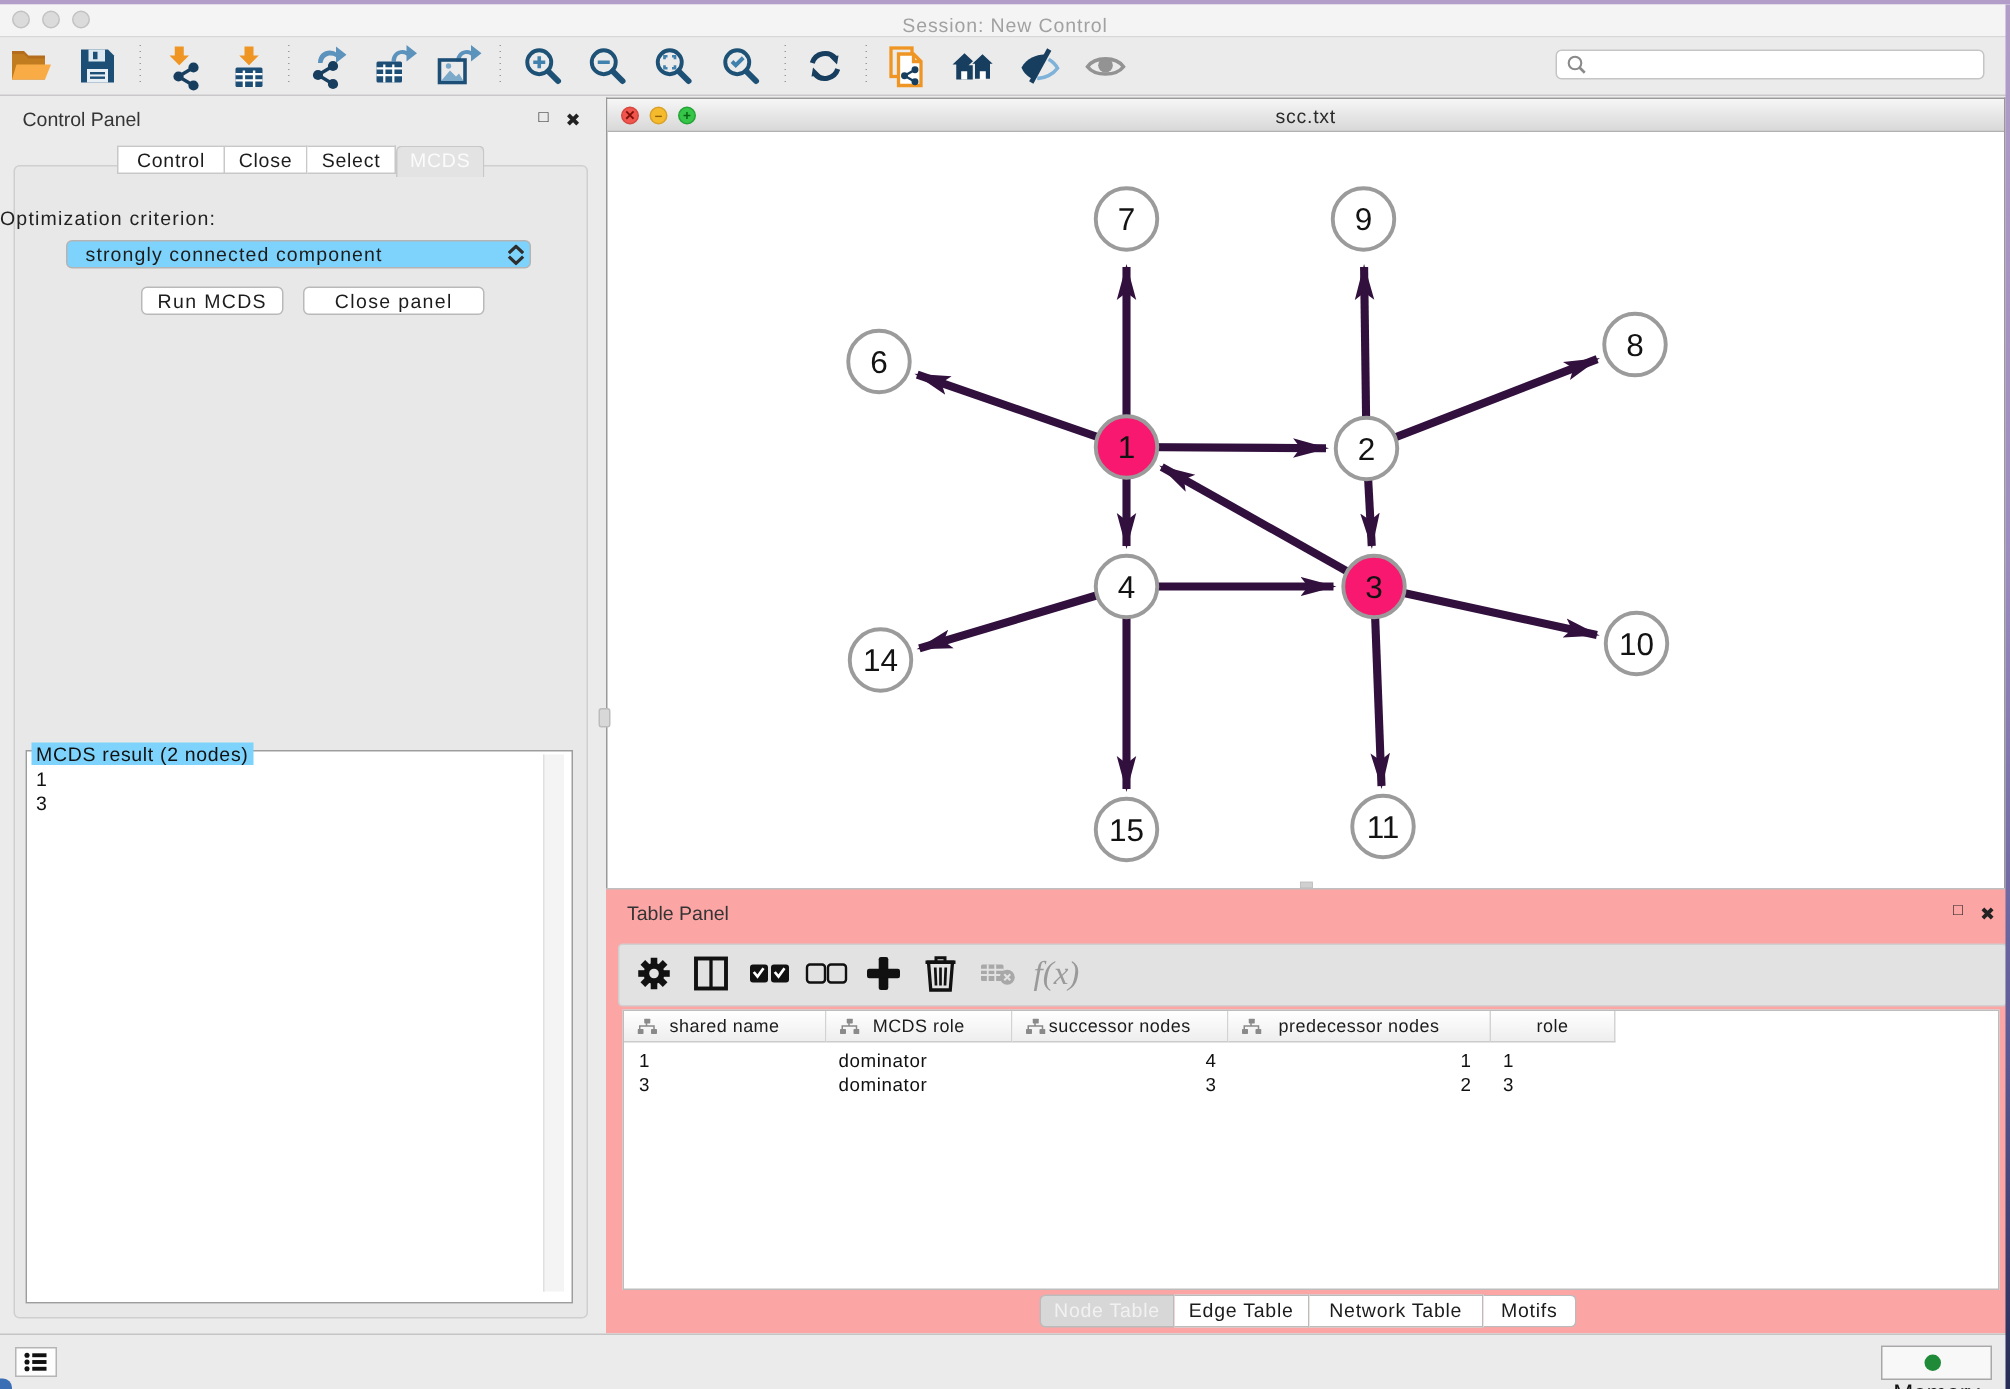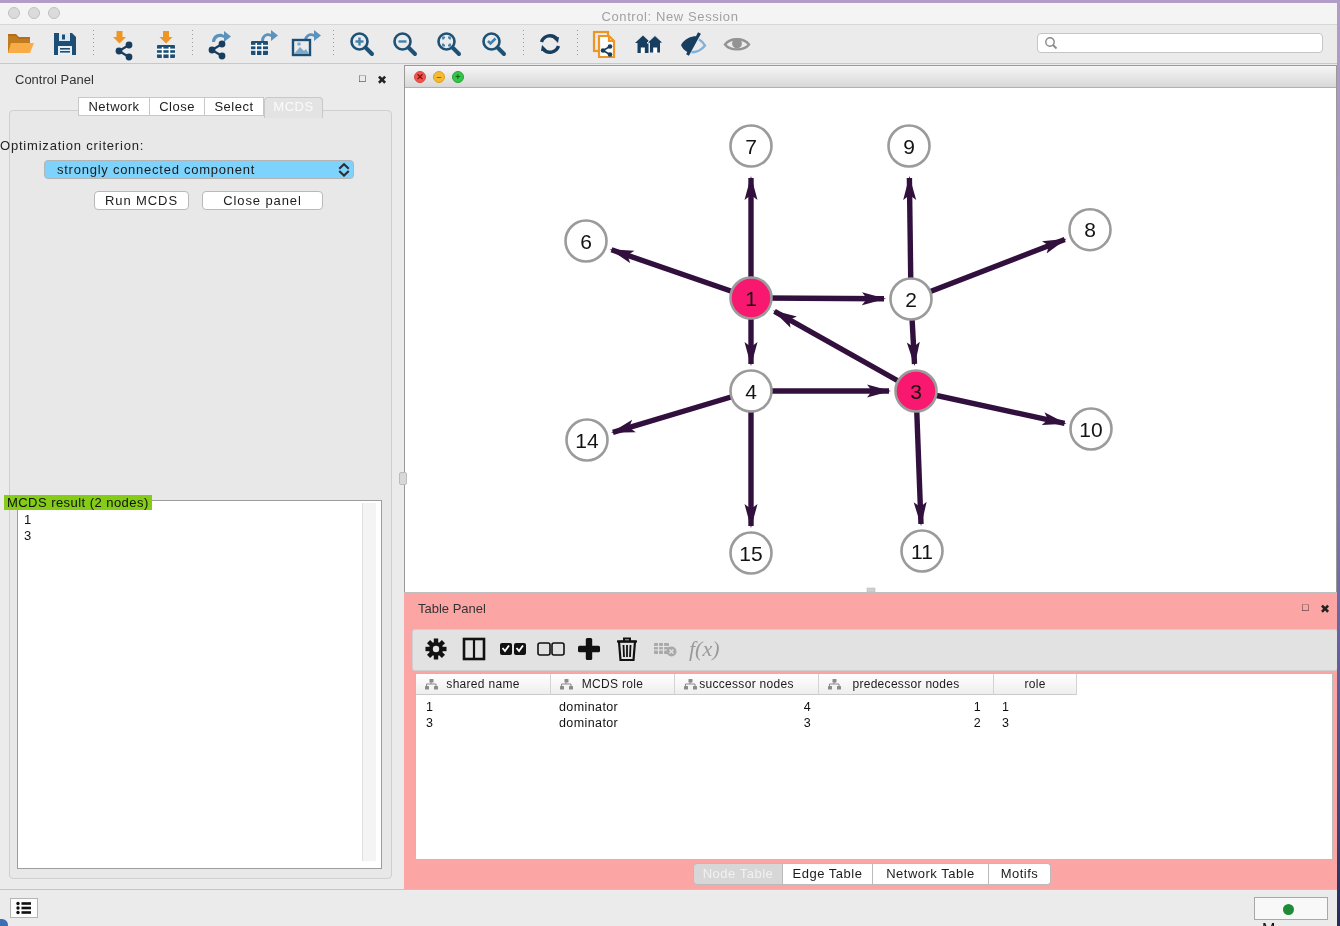--- a/index.html
+++ b/index.html
@@ -16,21 +16,21 @@
 
 #cptitle{left:15px;top:72px;font-size:13px;color:#343434}
 .winbtn{position:absolute;font-size:12px;color:#222}
 #cpbox{left:9px;top:110px;width:381px;height:767px;background:#e9e8e9;border:1px solid #cfcfcf;border-radius:4px}
 .tab{position:absolute;top:97px;height:19px;box-sizing:border-box;background:#fff;border:1px solid #c8c8c8;font-size:13px;letter-spacing:0.5px;color:#1c1c1c;text-align:center;line-height:18px}
 #tabmcds{background:#e4e3e4;color:#fbfbfb;border-color:#c8c8c8;border-radius:4px 4px 0 0;border-bottom:none;height:21px}
 #optlabel{left:0px;top:138px;width:400px;text-align:left;font-size:13px;letter-spacing:0.8px;color:#222}
 #dropdown{left:44px;top:160px;width:310px;height:19px;background:#7dd3fc;border:1px solid #b4b4b4;border-radius:4px;box-sizing:border-box;font-size:13px;letter-spacing:0.75px;color:#1c1c1c;line-height:17px;padding-left:12px}
 .btn{position:absolute;top:191px;height:19px;background:#fff;border:1px solid #b9b9b9;border-radius:4px;box-sizing:border-box;font-size:13px;letter-spacing:0.9px;color:#1c1c1c;text-align:center;line-height:17px}
 #fieldset{left:17px;top:500px;width:365px;height:369px;background:#fff;border:1px solid #9d9d9d;box-sizing:border-box}
-#fslegend{left:4px;top:495px;background:#84cc16;padding:0 3px;font-size:13px;letter-spacing:0.45px;color:#111}
+#fslegend{left:21px;top:495px;background:#7dd3fc;padding:0 3px;font-size:13px;letter-spacing:0.45px;color:#111}
 #fstext{left:24px;top:512px;font-size:13px;color:#111;line-height:16px}
 #fsscroll{left:362px;top:503px;width:13px;height:358px;background:#f4f4f4;border-left:1px solid #e0e0e0}
 
 #netwin{left:404px;top:65px;width:933px;height:527px;background:#fff;border:1px solid #9a999a;border-bottom:none;box-sizing:border-box}
 #nethdr{left:0;top:0;width:100%;height:21px;background:linear-gradient(#f6f6f6,#d9d8d9);border-bottom:1px solid #b2b1b2}
 .traffic{position:absolute;top:4.5px;width:12px;height:12px;border-radius:50%;box-sizing:border-box;font-size:9px;font-weight:bold;text-align:center;line-height:11px}
 #nettitle{left:0;top:4px;width:100%;text-align:center;font-size:13px;letter-spacing:0.5px;color:#2a2a2a}
 #netcanvas{left:0;top:21px;width:931px;height:505px}
 
 #tablepanel{left:404px;top:592px;width:936px;height:296px;background:#fca5a5;border-top:1px solid #c0bfc0}
@@ -45,21 +45,21 @@
 #listbtn{left:10px;top:898px;width:28px;height:20px;background:#fdfdfd;border:1px solid #b6b5b6;box-sizing:border-box}
 #membtn{left:1254px;top:897px;width:74px;height:23px;background:#f9f8f9;border:1px solid #a9a8a9;box-sizing:border-box;font-size:16px;color:#111;text-align:center;line-height:21px}
 #rightstrip{left:1337px;top:3px;width:3px;height:923px;background:linear-gradient(#b29dc9,#9d8cc0 40%,#5c5a96 75%,#252c56)}
 </style></head>
 <body>
 <div class="abs" id="topborder"></div>
 <div class="abs" id="titlebar">
   <div class="tl" style="left:8px"></div>
     <div class="tl" style="left:28px"></div>
     <div class="tl" style="left:48px"></div>
-  <div class="abs" id="wtitle">Control: New Session</div>
+  <div class="abs" id="wtitle">Session: New Control</div>
 </div>
 <div class="abs" id="toolbar">
 <div class="abs" id="searchbox"></div>
 <svg class="abs" style="left:0;top:0" width="1340" height="38" viewBox="0 0 1340 38">
 
  <g transform="translate(21,19)">
   <path d="M-13,-10 L-5,-10 L-2,-7 L9,-7 L9,-3 L-13,-3 Z" fill="#b36d1c"></path>
   <path d="M-13,-10 L-13,9 L9,9 L9,-5 L-2,-5 L-5,-8 L-13,-8 Z" fill="#c17c1f"></path>
   <path d="M-10,-1 L13,-1 L9,9 L-13,9 Z" fill="#f9ac45"></path>
  </g>
@@ -206,41 +206,42 @@
     <div class="sep" style="left:192px"></div>
   <div class="sep" style="left:333px"></div>
     <div class="sep" style="left:523px"></div>
   <div class="sep" style="left:577px"></div>
 </div>
 
 <div class="abs" id="cptitle">Control Panel</div>
 <div class="abs winbtn" style="left:359px;top:72px;font-size:11px">□</div>
 <div class="abs winbtn" style="left:377px;top:73px">✖</div>
 <div class="abs" id="cpbox"></div>
-<div class="abs tab" style="left:78px;width:72px">Network</div>
+<div class="abs tab" style="left:78px;width:72px">Control</div>
 <div class="abs tab" style="left:150px;width:55px;border-left:none">Close</div>
 <div class="abs tab" style="left:205px;width:59px;border-left:none">Select</div>
 <div class="abs tab" id="tabmcds" style="left:264px;width:59px">MCDS</div>
 <div class="abs" id="optlabel">Optimization criterion:</div>
 <div class="abs" id="dropdown">strongly connected component
 <svg class="abs" style="right:3px;top:2px" width="12" height="14" viewBox="0 0 12 14">
 <path d="M2,5 L6,1.2 L10,5 M2,8.8 L6,12.6 L10,8.8" fill="none" stroke="#2e2e2e" stroke-width="2.1" stroke-linecap="square"></path>
 </svg></div>
 <div class="abs btn" style="left:94px;width:95px">Run MCDS</div>
 <div class="abs btn" style="left:202px;width:121px">Close panel</div>
 <div class="abs" id="fieldset"></div>
 <div class="abs" id="fsscroll"></div>
 <div class="abs" id="fslegend">MCDS result (2 nodes)</div>
 <div class="abs" id="fstext">1<br>3</div>
 
 <div class="abs" id="netwin">
   <div class="abs" id="nethdr">
     <div class="traffic" style="left:9px;background:#f1564e;border:1px solid #d44840;color:#7e0f08">✕</div>
     <div class="traffic" style="left:28px;background:#f5bb2d;border:1px solid #d9a128;color:#925e07">–</div>
     <div class="traffic" style="left:47px;background:#35c649;border:1px solid #24a334;color:#0a6414">+</div>
+    <div class="abs" id="nettitle">scc.txt</div>
   </div>
   <div class="abs" id="netcanvas">
   <svg width="931" height="505" viewBox="0 0 931 505">
     <defs>
       <marker id="arr" markerUnits="userSpaceOnUse" markerWidth="27" markerHeight="16" refX="22" refY="7" orient="auto">
         <path d="M0,0.5 L24,7 L0,13.5 L5,7 Z" fill="#32103e"></path>
       </marker>
     </defs>
     <g stroke="#32103e" stroke-width="5.4" marker-end="url(#arr)">
       <line x1="346.0" y1="211.0" x2="346.0" y2="91.0"></line>

